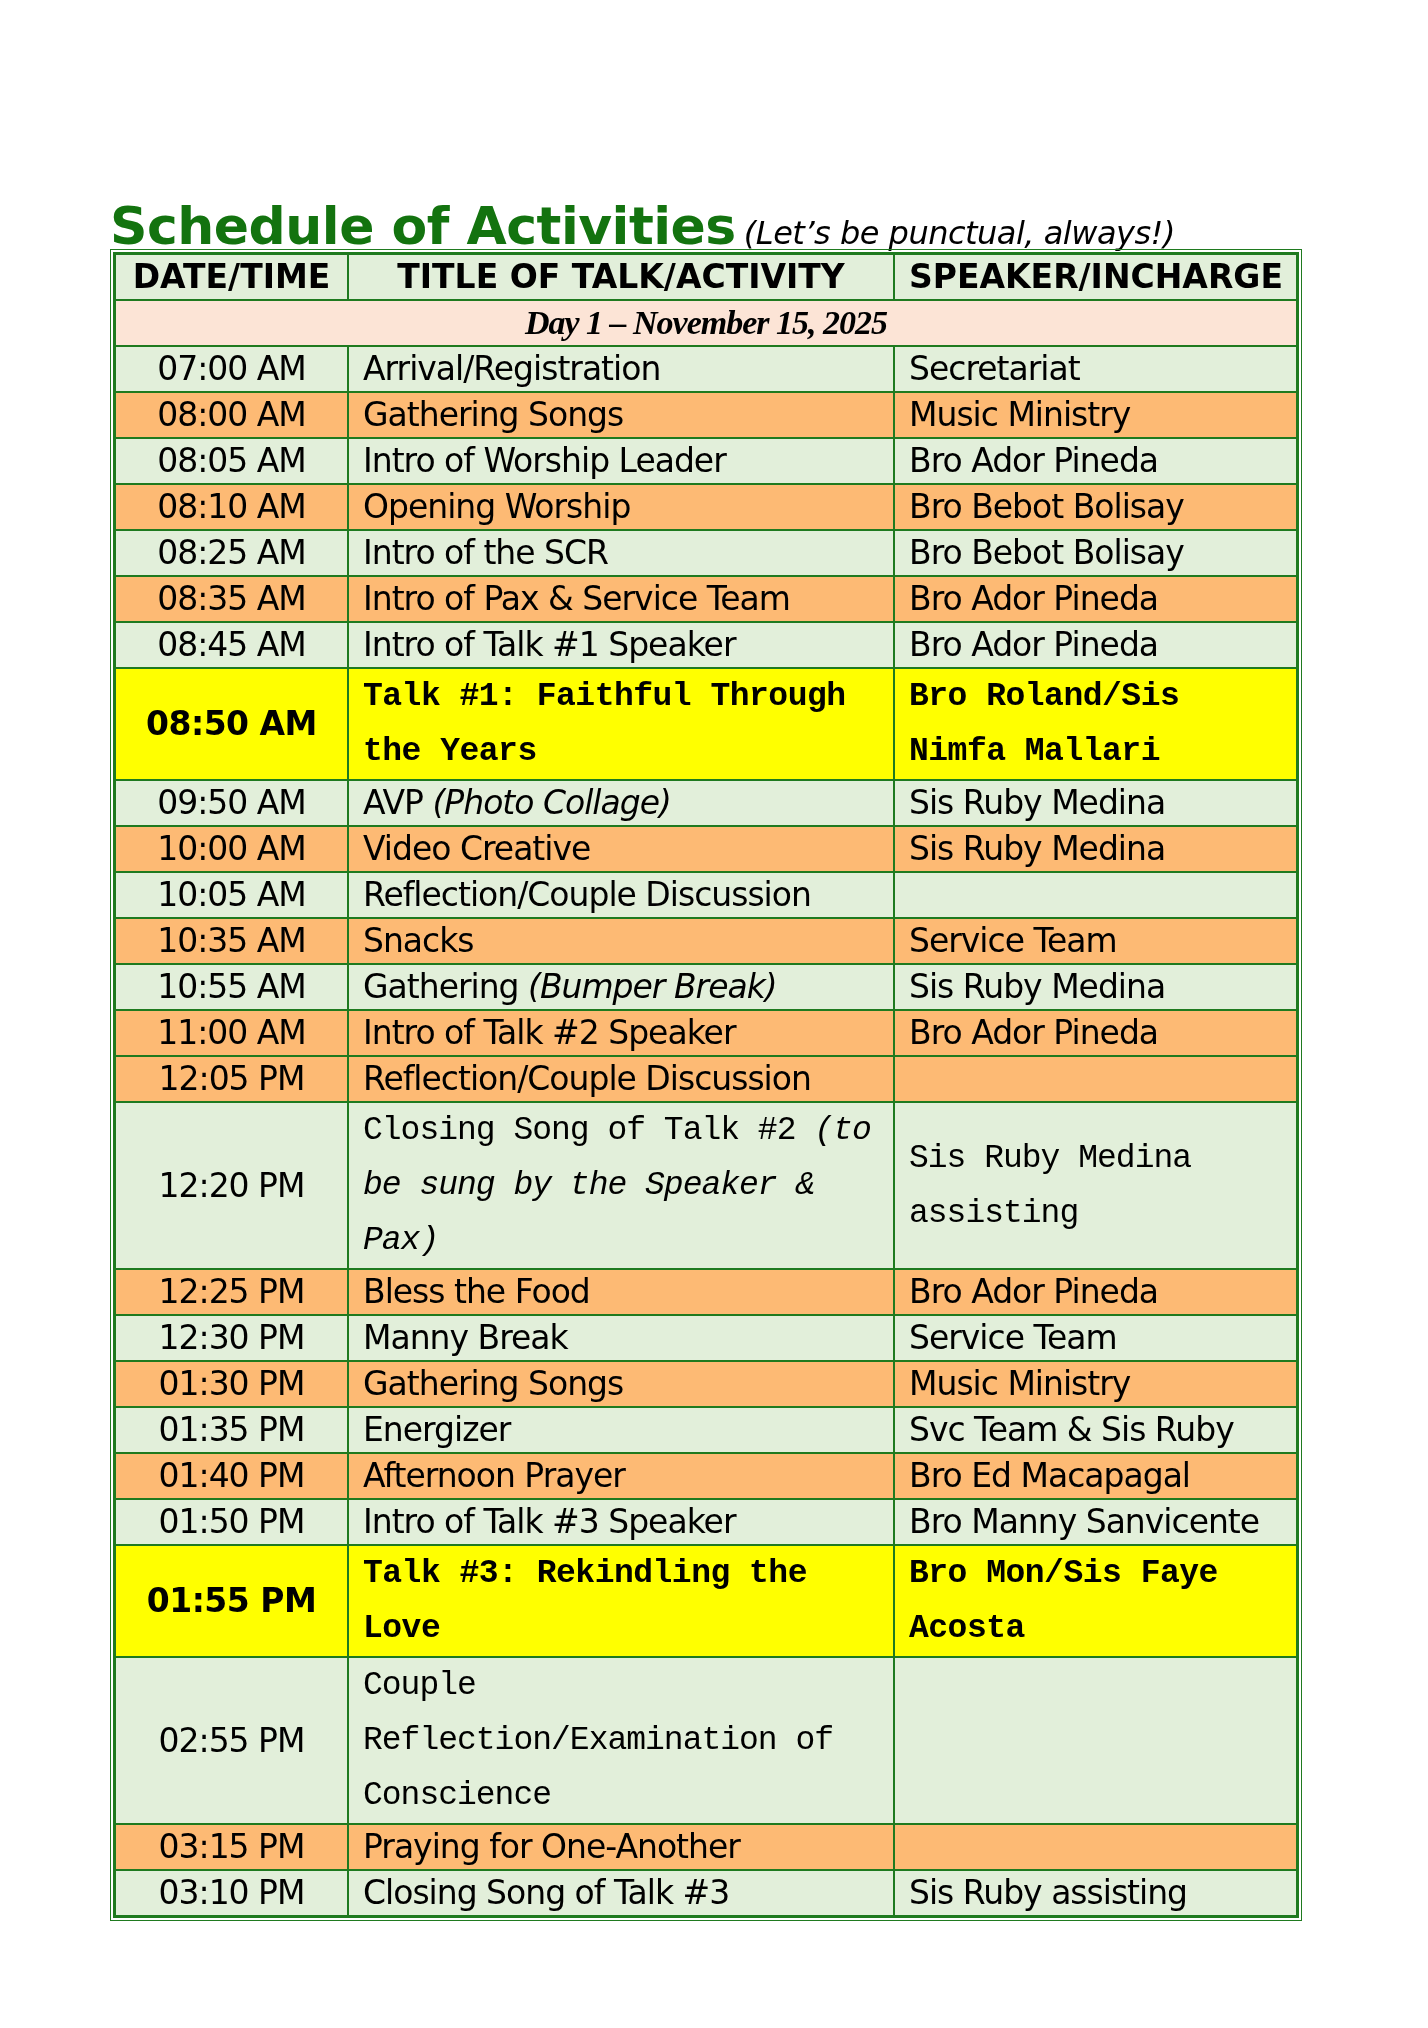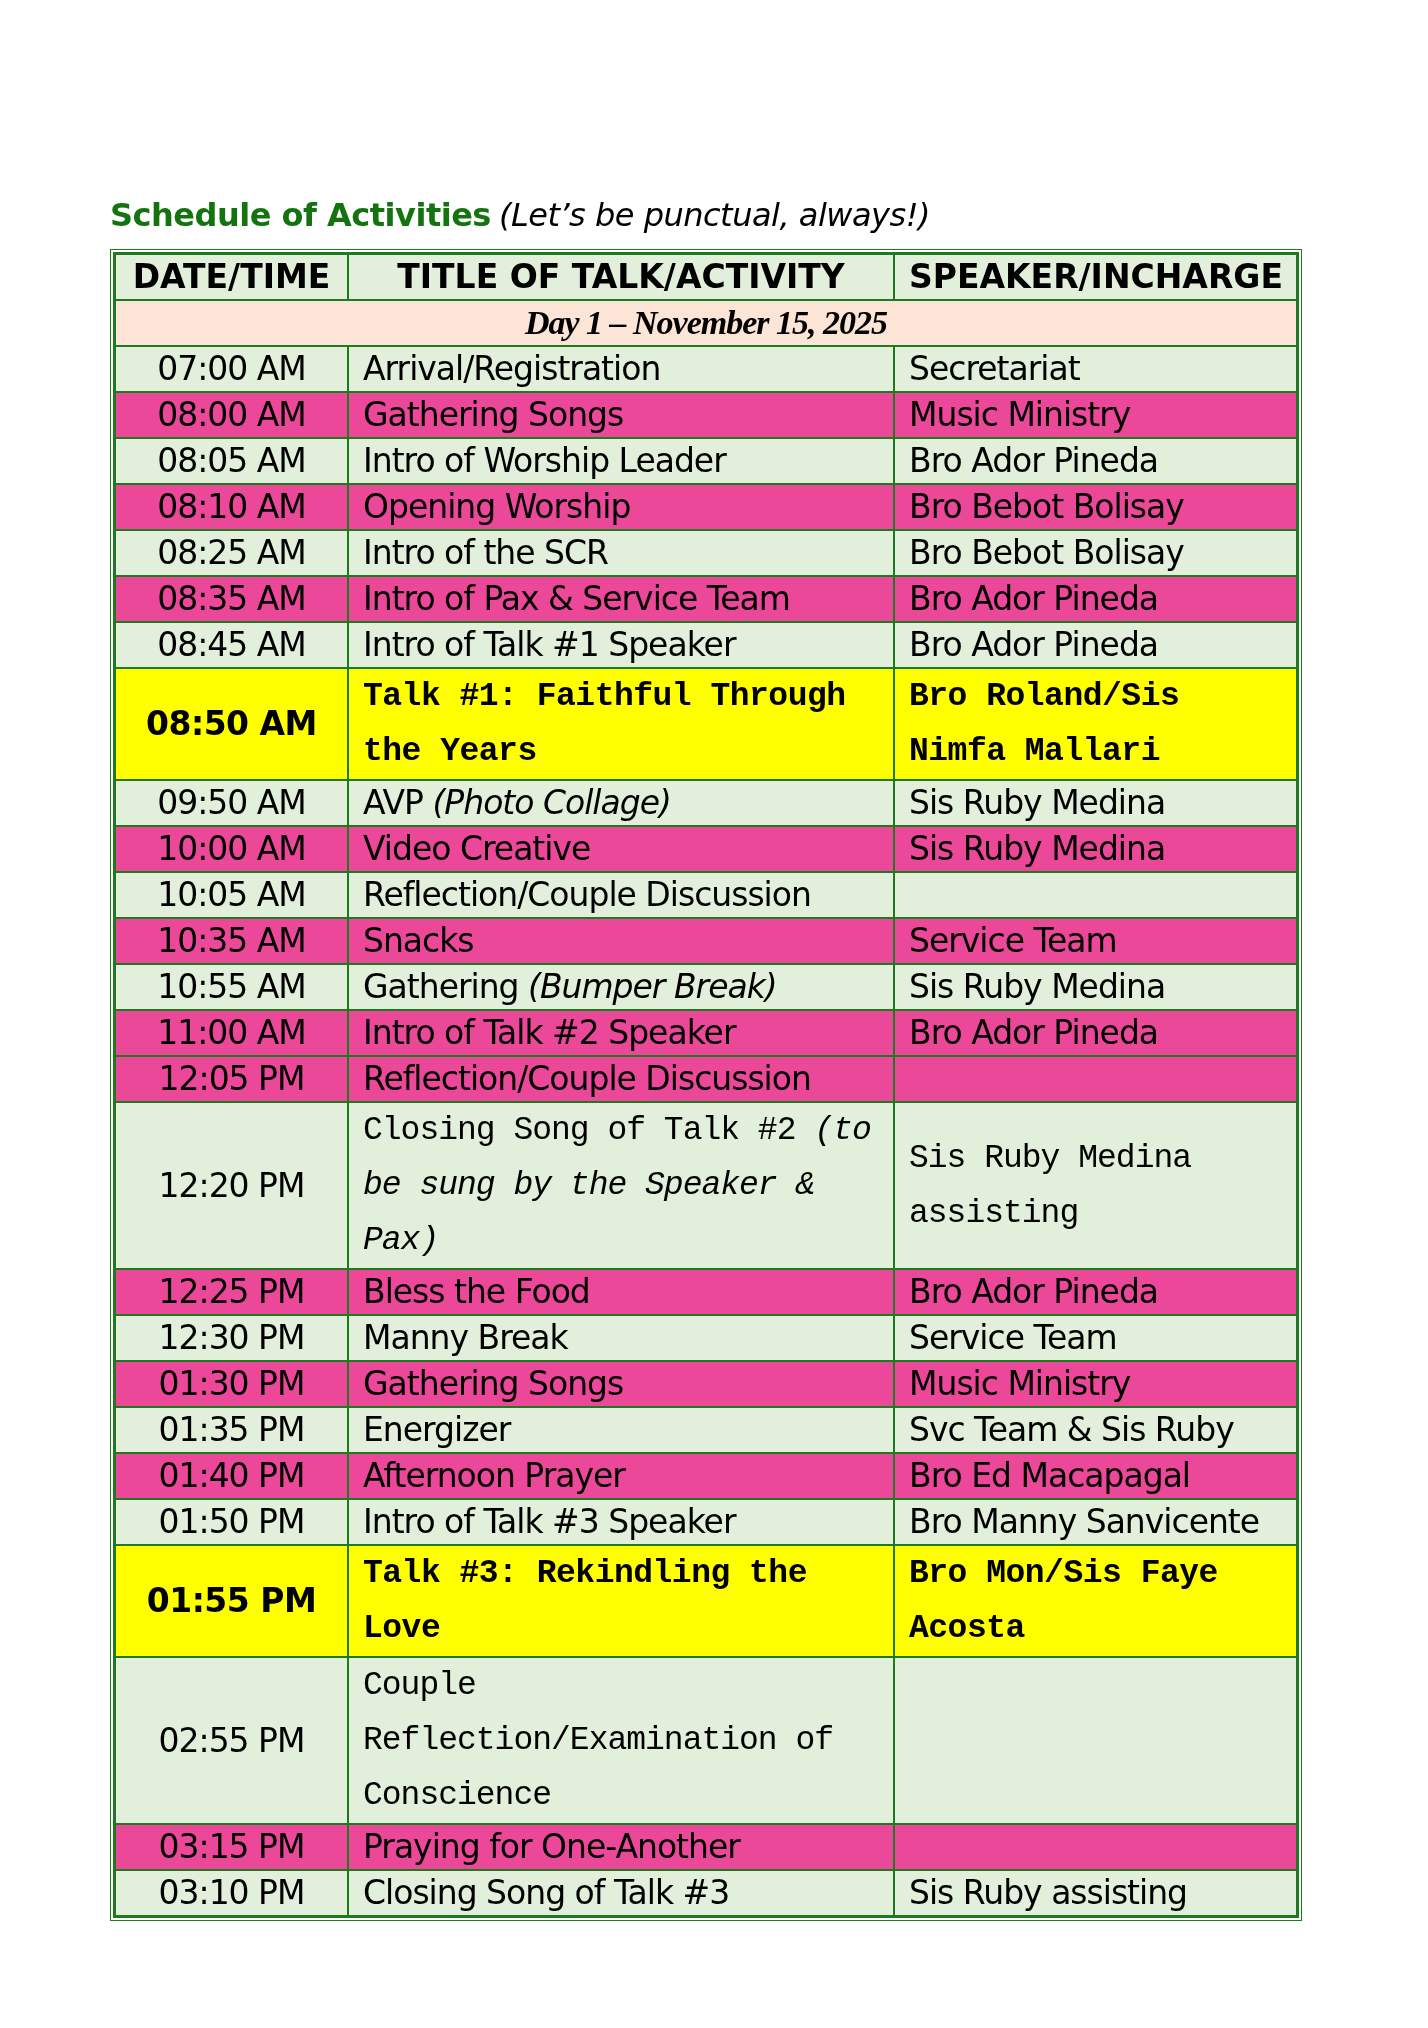--- a/index.html
+++ b/index.html
@@ -5,21 +5,21 @@
   html, body { margin: 0; padding: 0; }
   body {
     width: 1428px; height: 2028px; background: #ffffff; position: relative;
     font-family: "DejaVu Sans", sans-serif; color: #000;
   }
   .title-line {
     position: absolute; left: 110px; top: 196px; white-space: nowrap;
   }
   .title-main {
     font-family: "DejaVu Sans", sans-serif; font-weight: bold;
-    font-size: 32px; color: #13730f; letter-spacing: -0.5px;
+    font-size: 52px; color: #13730f; letter-spacing: -0.5px;
   }
   .title-sub {
     font-family: "DejaVu Sans", sans-serif; font-style: italic;
     font-size: 32px; color: #000; margin-left: 8px; letter-spacing: -0.5px;
   }
   .table-wrap {
     position: absolute; left: 110px; top: 249px; width: 1192px;
     border: 4px double #1f7a1f; box-sizing: border-box;
   }
   table {
@@ -29,21 +29,21 @@
     border: 2px solid #1f7a1f; padding: 0 14px; box-sizing: border-box;
     font-size: 33px; line-height: 44px; letter-spacing: -1px;
     vertical-align: middle; overflow: hidden;
   }
   th { font-weight: bold; font-size: 33px; height: 46px; background: #e2efda; letter-spacing: 0; }
   td.time { text-align: center; }
   tr.single td { height: 45.6px; white-space: nowrap; }
   tr.double td { height: 89px; }
   tr.double td.text { line-height: 55px; font-family: Liberation Mono, monospace; }
   tr.green td { background: #e2efda; }
-  tr.white td { background: #ec4899; }
+  tr.white td { background: #fdba74; }
   tr.talk td { background: #ffff00; font-weight: bold; letter-spacing: -0.5px; }
   tr.day td {
     background: #fce4d6; text-align: center; font-weight: bold; font-style: italic;
     height: 45px; font-size: 34px; font-family: Liberation Serif, serif;
   }
   .col1 { width: 233px; }
   .col2 { width: 546px; }
   i.note { font-style: italic; }
 </style>
 </head>

